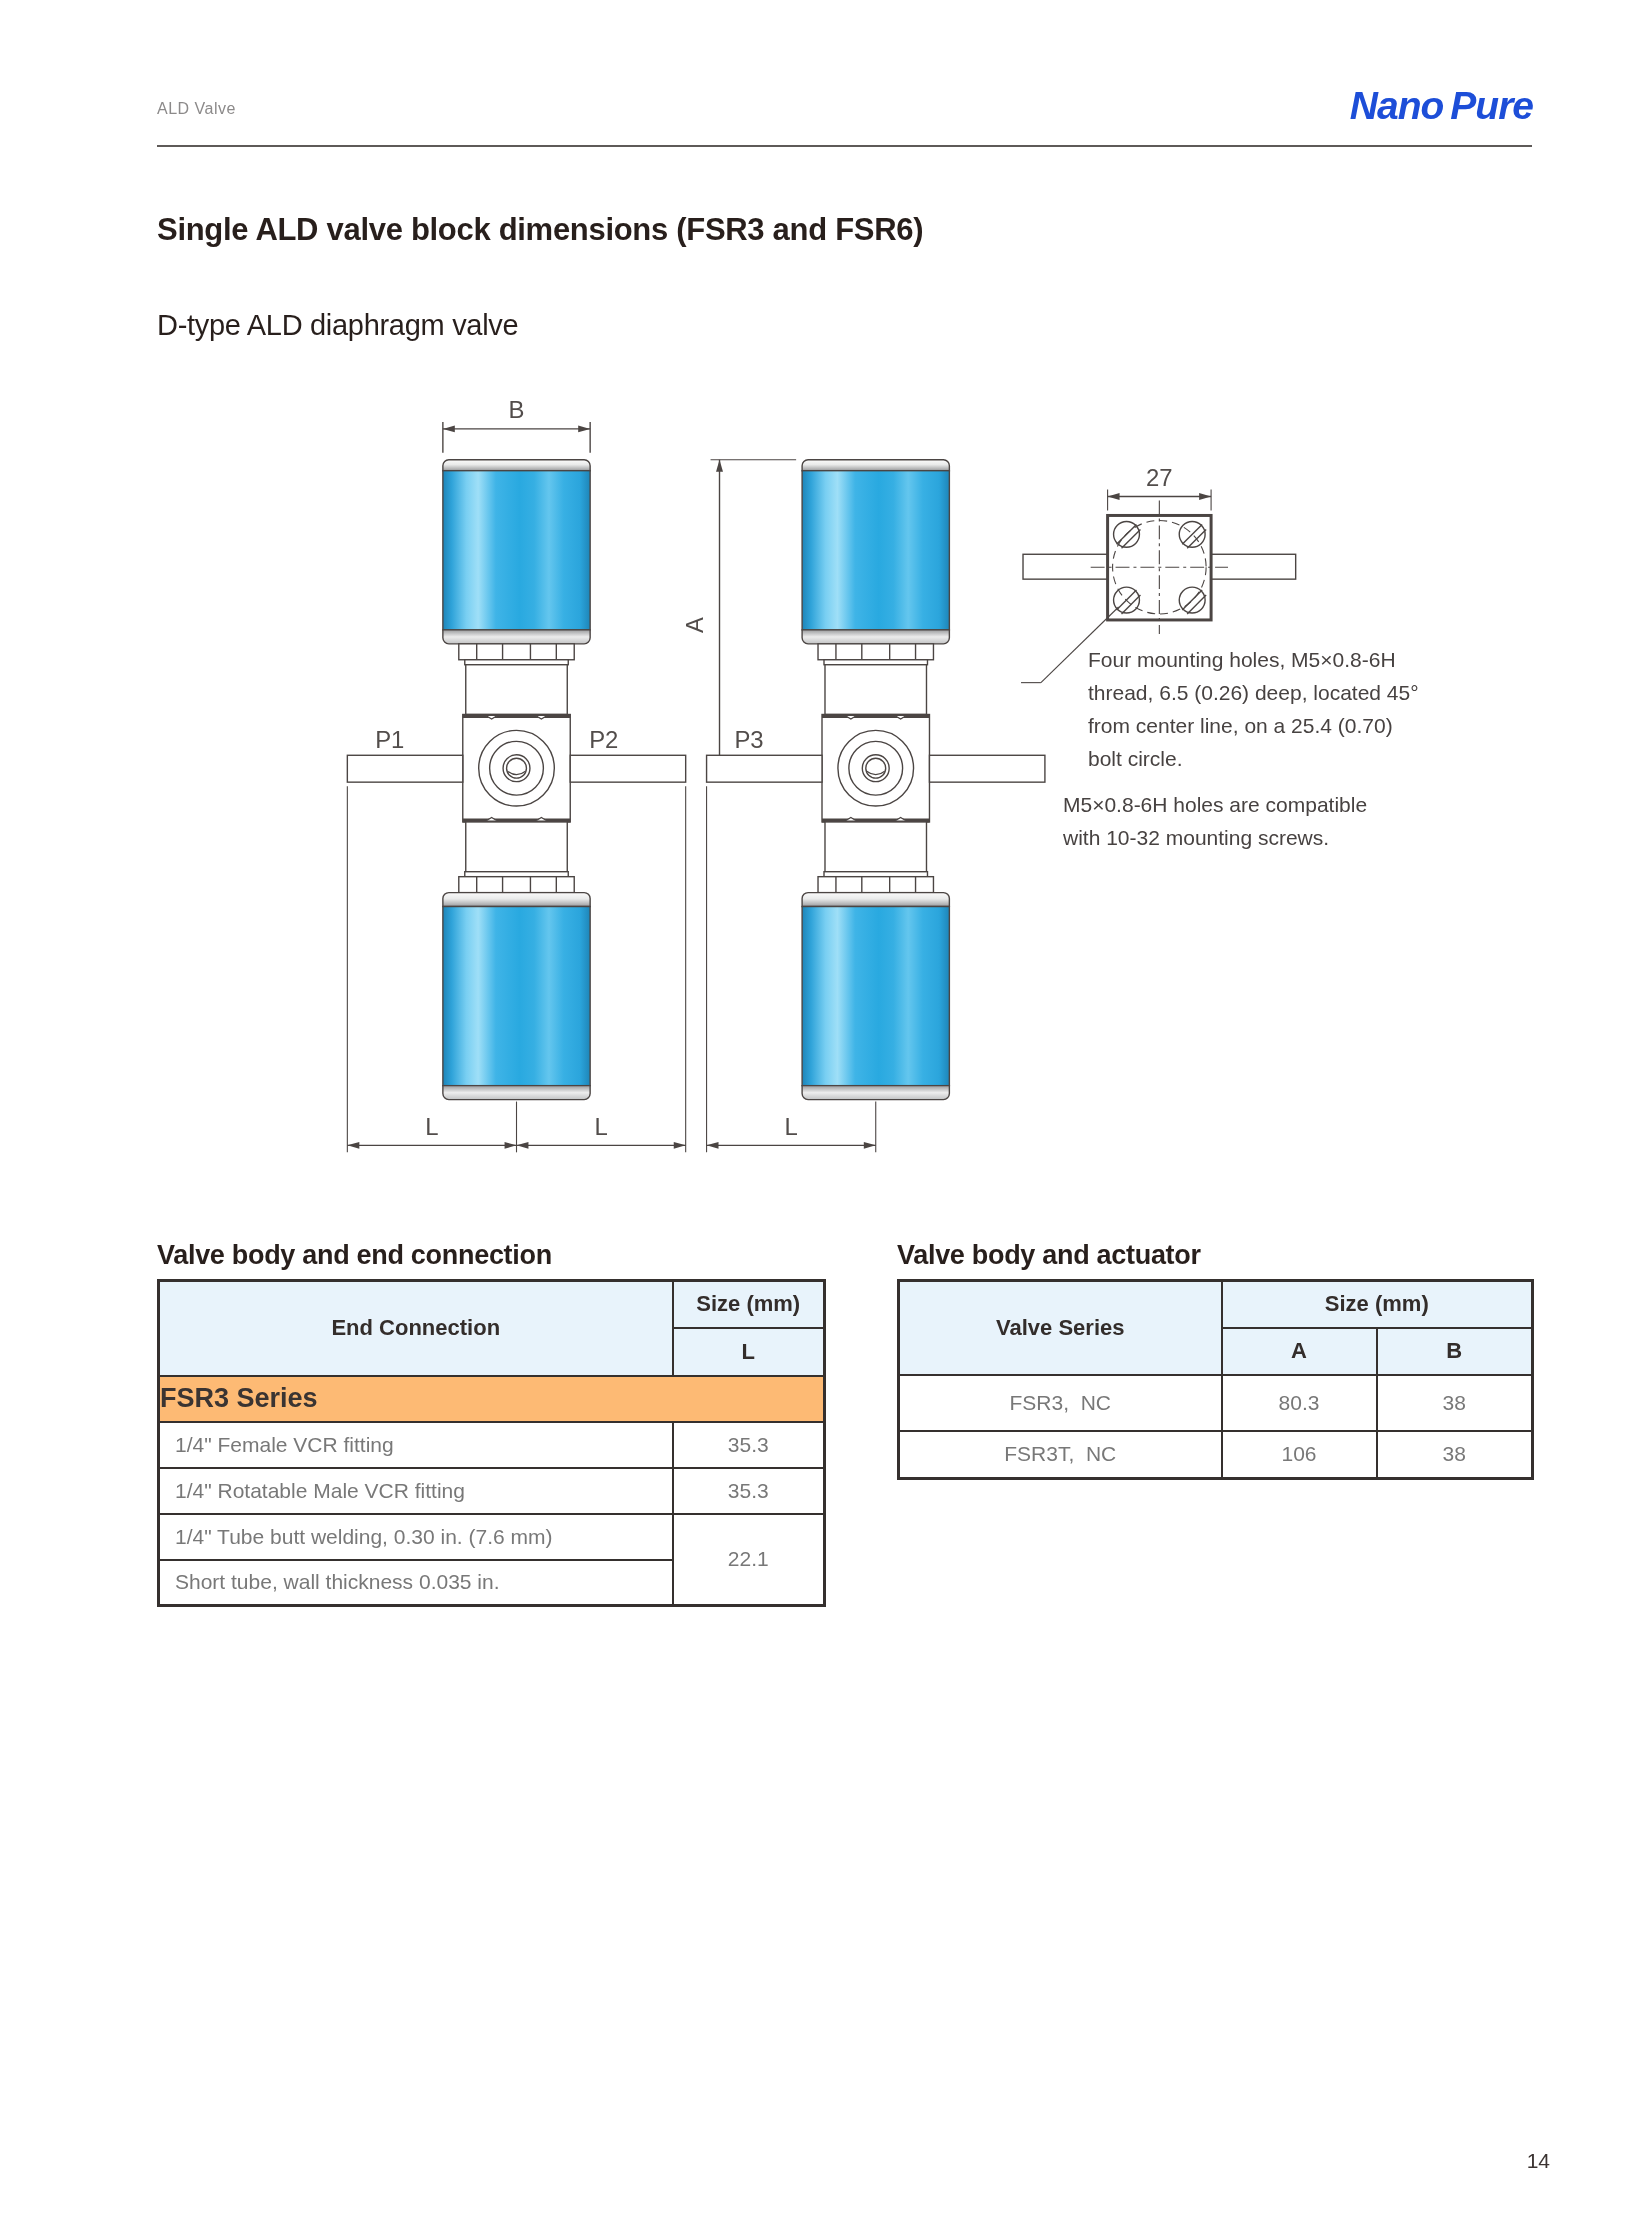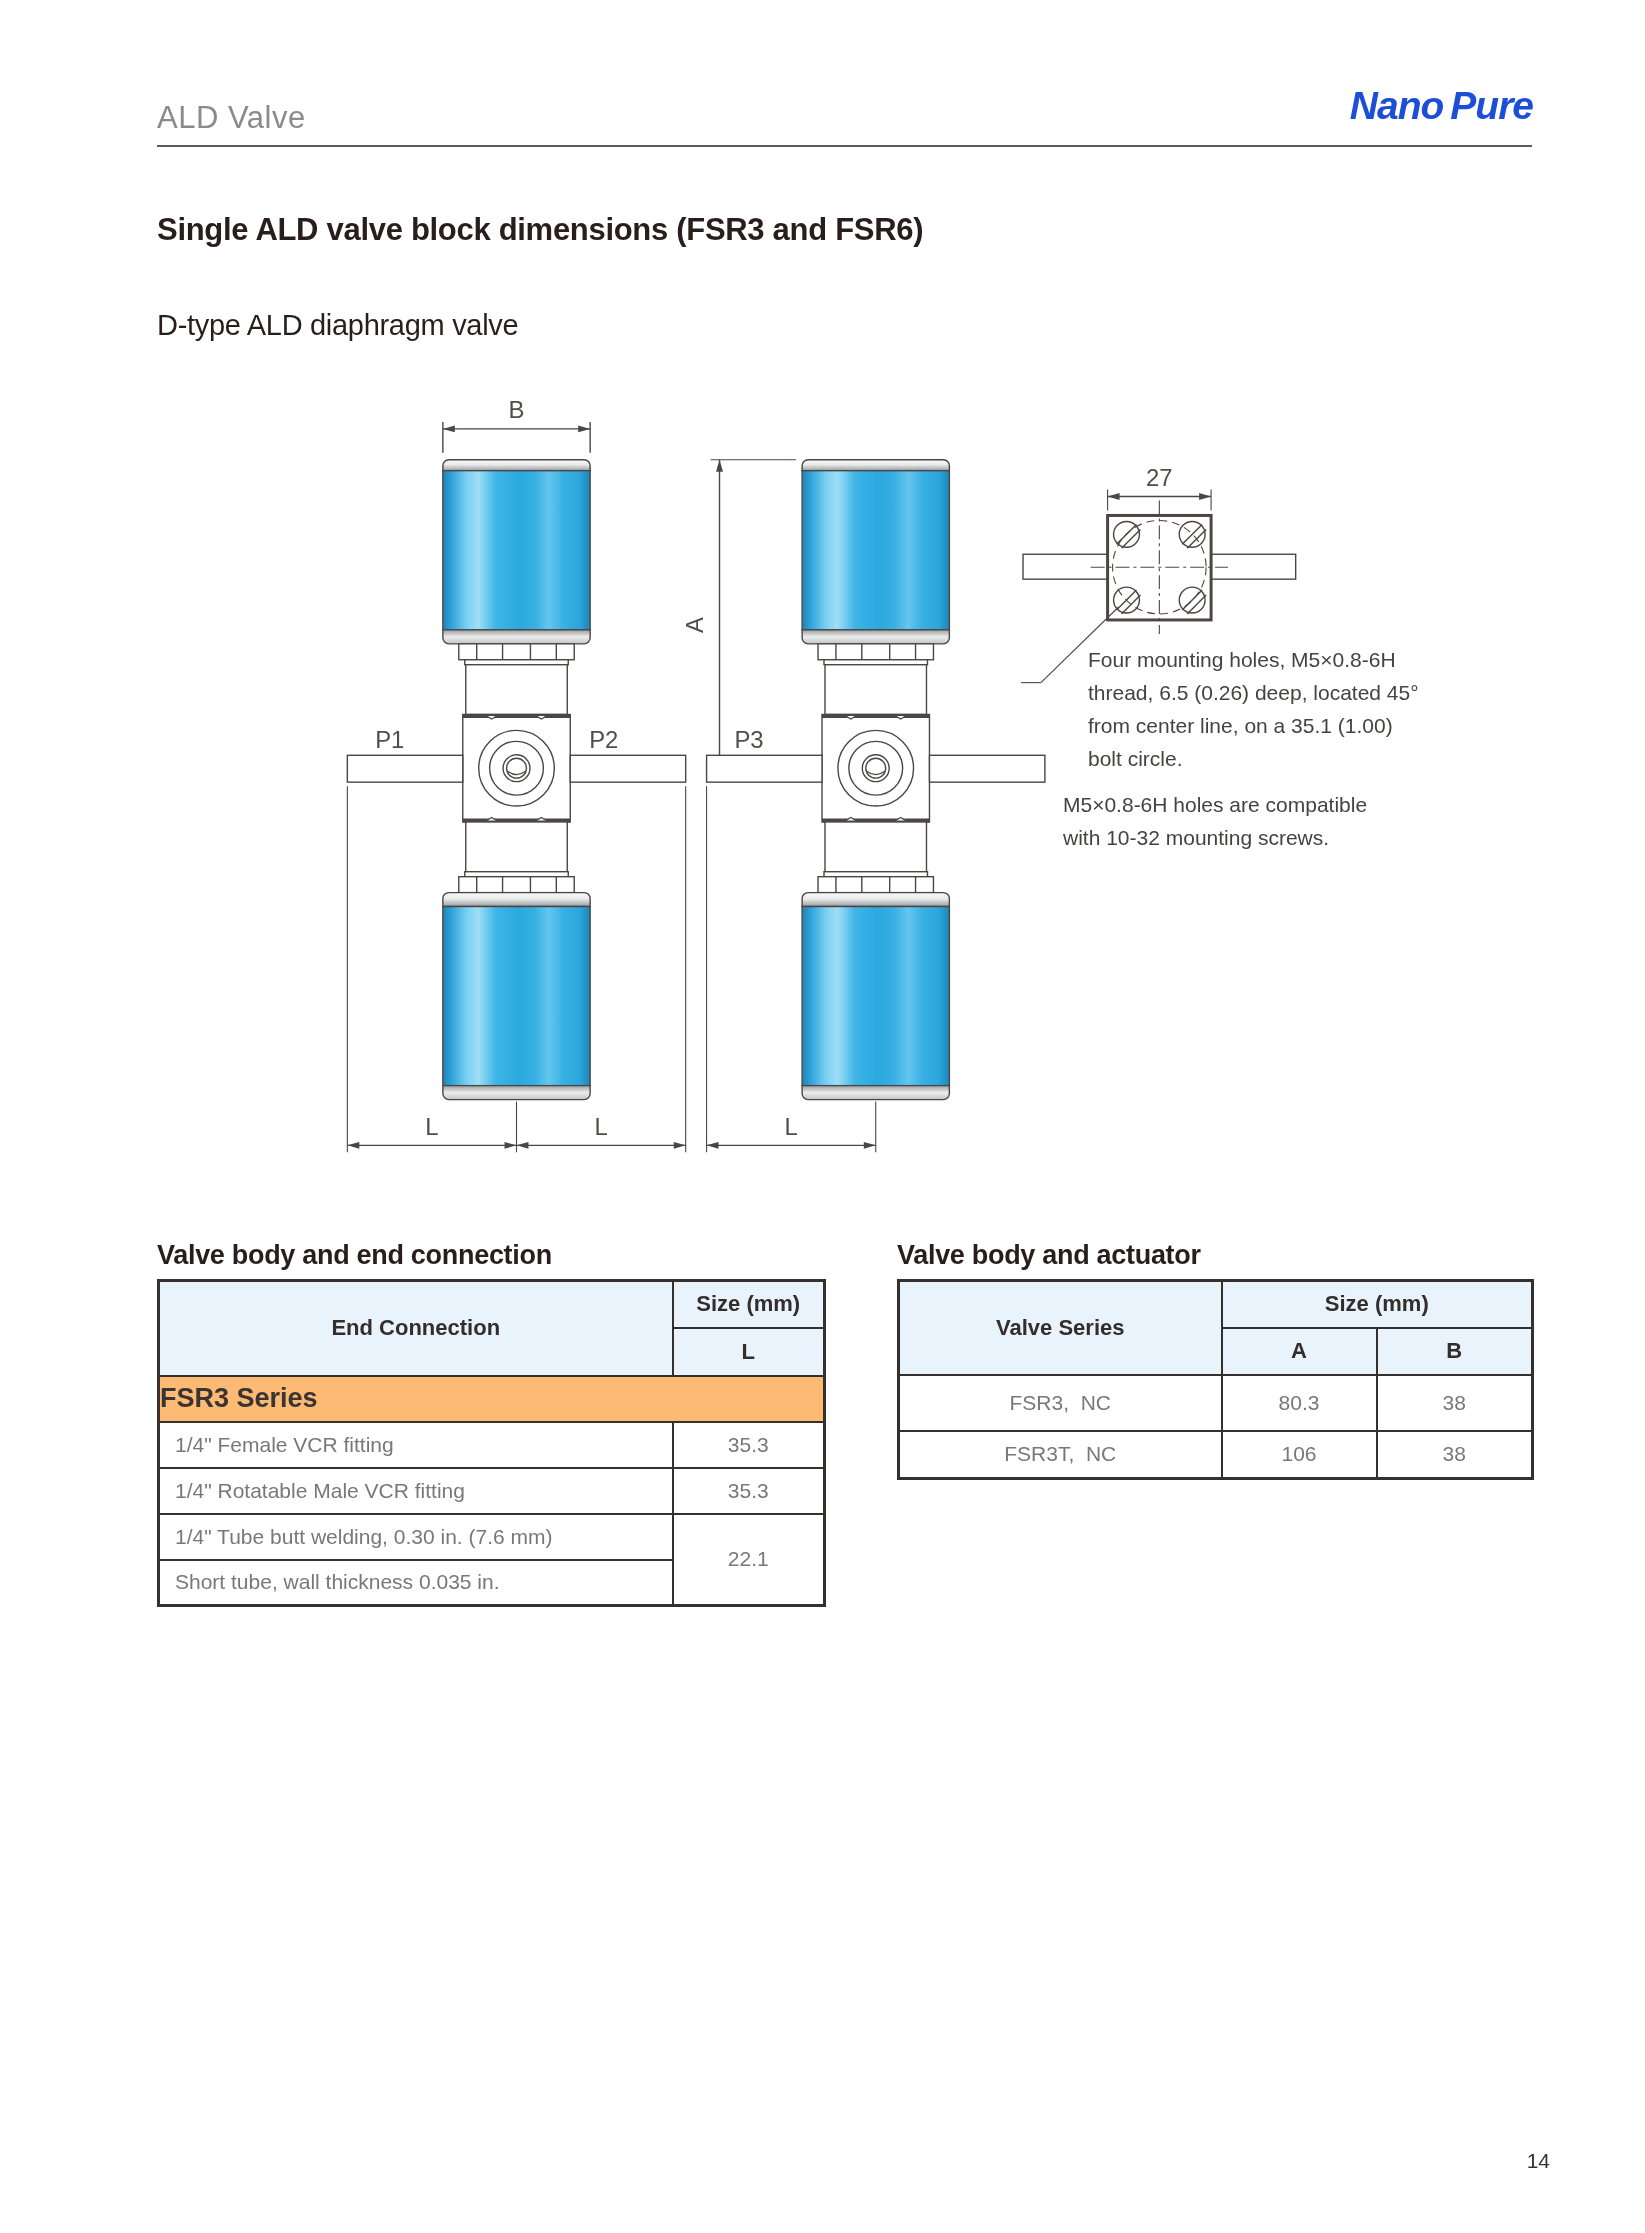--- a/index.html
+++ b/index.html
@@ -1,19 +1,19 @@
 <!DOCTYPE html>
 <html><head>
 <meta charset="utf-8">
 <style>
   html,body{margin:0;padding:0;background:#ffffff;}
   body{width:1646px;height:2234px;position:relative;font-family:"Liberation Sans",sans-serif;-webkit-font-smoothing:antialiased;}
   .abs{position:absolute;}
   
-  .hdr-label{left:157px;top:100px;font-size:31px;color:#8C8A8A;letter-spacing:0.5px;}
+  .hdr-label{left:157px;top:100px;font-size:16px;color:#8C8A8A;letter-spacing:0.5px;}
   .hdr-rule{left:157px;top:145px;width:1375px;height:2px;background:#5E5A58;}
   .logo{top:84px;right:113px;font-size:39px;font-weight:bold;font-style:italic;color:#1d4ed8;letter-spacing:-1px;}
   .logo .p2{margin-left:7px;}
   .pg-num{right:96px;top:2149px;font-size:21px;color:#3B3331;}
   
   .title{left:157px;top:212px;font-size:31px;font-weight:bold;color:#281F1C;letter-spacing:-0.3px;}
   .subtitle{left:157px;top:309px;font-size:29px;font-weight:normal;color:#281F1C;letter-spacing:-0.3px;}
   .sec-h{top:1192px;font-size:27px;font-weight:bold;color:#281F1C;letter-spacing:-0.3px;margin-top:48px;}
   .sec-h.left{left:157px;}
   .sec-h.right{left:897px;}
@@ -238,21 +238,21 @@
     <text x="738" y="752">P3</text>
     <text x="434" y="1141" text-anchor="middle">L</text>
     <text x="604" y="1141" text-anchor="middle">L</text>
     <text x="795" y="1141" text-anchor="middle">L</text>
   </g>
 </svg>
 
 <div class="abs annot p1">
   <div>Four mounting holes, M5×0.8-6H</div>
   <div>thread, 6.5 (0.26) deep, located 45°</div>
-  <div>from center line, on a 35.1 (1.00)</div>
+  <div>from center line, on a 25.4 (0.70)</div>
   <div>bolt circle.</div>
 </div>
 <div class="abs annot p2">
   <div>M5×0.8-6H holes are compatible</div>
   <div>with 10-32 mounting screws.</div>
 </div>
 
 <div class="abs sec-h left">Valve body and end connection</div>
 <div class="abs sec-h right">Valve body and actuator</div>
 

